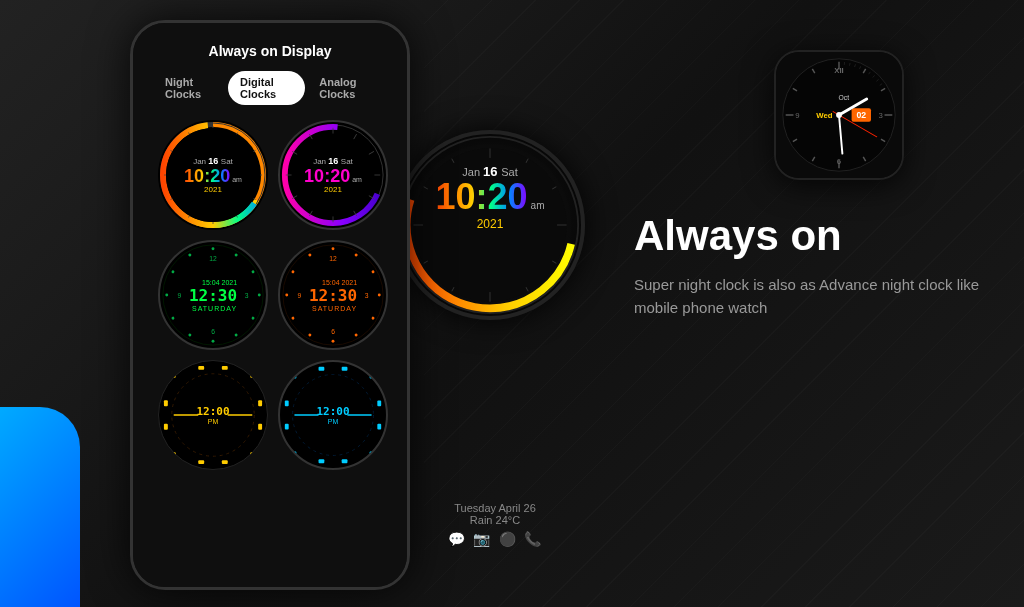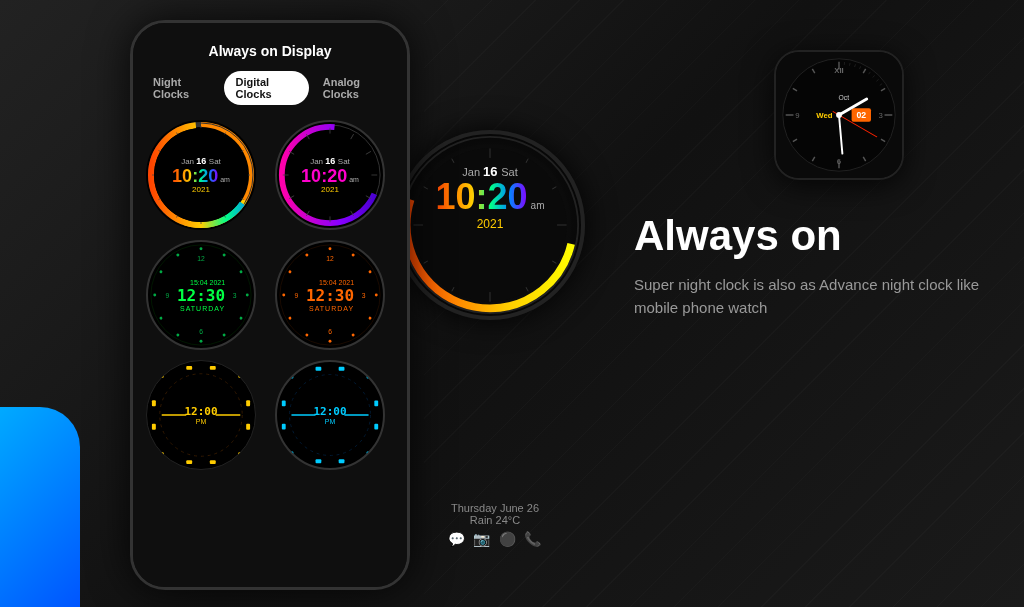--- a/index.html
+++ b/index.html
@@ -64,21 +64,21 @@
       border: 3px solid #333;
       overflow: hidden;
       position: relative;
       box-shadow: 0 0 40px rgba(0,0,0,0.8);
     }
 
     .phone-screen {
       width: 100%;
       height: 100%;
       background: #0f0f0f;
-      padding: 15px 8px;
+      padding: 15px 20px;
       overflow: hidden;
     }
 
     .phone-header {
       text-align: center;
       color: white;
       font-size: 14px;
       font-weight: 600;
       margin-bottom: 12px;
       padding-top: 5px;
@@ -605,21 +605,21 @@
       <div style="display:flex;align-items:baseline;gap:3px;">
         <div class="big-time">10:20</div>
         <span class="big-ampm">am</span>
       </div>
       <div class="big-year">2021</div>
     </div>
   </div>
 </div>
 
 <div class="watch-status-bar">
-  <div class="watch-date-info">Thursday June 26</div>
+  <div class="watch-date-info">Tuesday April 26</div>
   <div class="watch-weather">Rain 24°C</div>
   <div class="watch-icons">
     <span>💬</span>
     <span>📷</span>
     <span>⚫</span>
     <span>📞</span>
   </div>
 </div>
 
 <div class="analog-watch">

